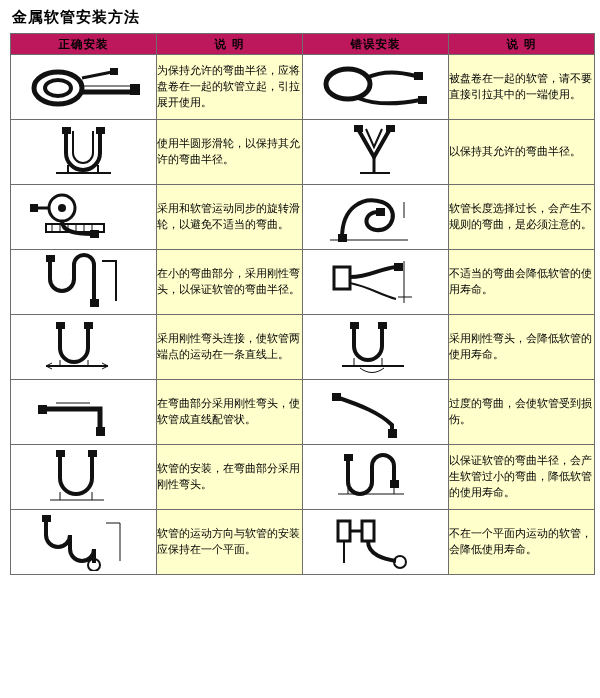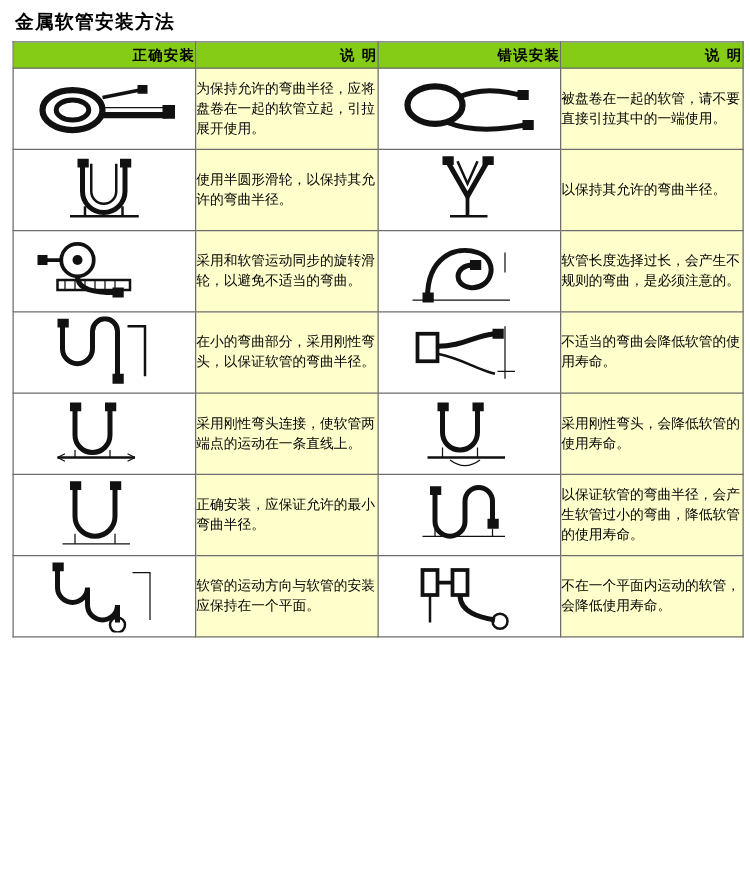--- a/index.html
+++ b/index.html
@@ -33,27 +33,26 @@
     width: 580px;
     table-layout: fixed;
     border: 1px solid #4a4a4a;
   }
   table.spec td, table.spec th {
     border: 1px solid #6d6d6d;
     padding: 0;
     vertical-align: middle;
   }
   thead th {
-    background: #84cc16;
+    background: #be185d;
     color: #000;
     font-size: 11.5px;
     font-weight: bold;
     height: 20px;
     letter-spacing: 1px;
-    text-align: right;
   }
   .col-img { width: 145px; }
   .col-txt { width: 145px; }
   td.desc {
     background: #ffffcc;
     font-size: 11px;
     line-height: 1.45;
     padding: 5px 7px;
     text-align: left;
   }
@@ -205,32 +204,51 @@
             <rect x="42" y="4" width="9" height="7" fill="#111"></rect>
             <rect x="70" y="4" width="9" height="7" fill="#111"></rect>
             <path d="M34 48 L96 48" stroke="#111" stroke-width="2"></path>
             <path d="M46 40 L46 48 M74 40 L74 48" stroke="#111" stroke-width="1"></path>
             <path d="M52 50 C60 56 68 56 76 50" stroke="#111" stroke-width="1" fill="none"></path>
           </svg>
         </td>
         <td class="desc">采用刚性弯头，会降低软管的使用寿命。</td>
       </tr>
 
+      <tr class="row-h">
+        <td class="figure">
+          <svg width="135" height="58" viewBox="0 0 135 58">
+            <path d="M26 26 L84 26 L84 48" fill="none" stroke="#111" stroke-width="5"></path>
+            <rect x="22" y="22" width="9" height="9" fill="#111"></rect>
+            <rect x="80" y="44" width="9" height="9" fill="#111"></rect>
+            <path d="M40 20 L74 20" stroke="#111" stroke-width="1"></path>
+          </svg>
+        </td>
+        <td class="desc">在弯曲部分采用刚性弯头，使软管成直线配管状。</td>
+        <td class="figure">
+          <svg width="135" height="58" viewBox="0 0 135 58">
+            <path d="M28 14 C52 22 72 30 84 42 L84 50" fill="none" stroke="#111" stroke-width="4"></path>
+            <rect x="24" y="10" width="9" height="8" fill="#111"></rect>
+            <rect x="80" y="46" width="9" height="9" fill="#111"></rect>
+          </svg>
+        </td>
+        <td class="desc">过度的弯曲，会使软管受到损伤。</td>
+      </tr>
 
       <tr class="row-h">
         <td class="figure">
           <svg width="135" height="58" viewBox="0 0 135 58">
             <path d="M44 6 L44 30 A16 16 0 0 0 76 30 L76 6" fill="none" stroke="#111" stroke-width="4"></path>
             <rect x="40" y="2" width="9" height="7" fill="#111"></rect>
             <rect x="72" y="2" width="9" height="7" fill="#111"></rect>
             <path d="M34 52 L88 52" stroke="#111" stroke-width="1"></path>
             <path d="M44 44 L44 52 M76 44 L76 52" stroke="#111" stroke-width="1"></path>
           </svg>
         </td>
-        <td class="desc">正确安装，应保证允许的最小弯曲半径。</td>
+        <td class="desc">软管的安装，在弯曲部分采用刚性弯头。</td>
         <td class="figure">
           <svg width="135" height="58" viewBox="0 0 135 58">
             <path d="M40 10 L40 34 A12 12 0 0 0 64 34 L64 18 A10 10 0 0 1 86 18 L86 34" fill="none" stroke="#111" stroke-width="4"></path>
             <rect x="36" y="6" width="9" height="7" fill="#111"></rect>
             <rect x="82" y="32" width="9" height="8" fill="#111"></rect>
             <path d="M30 46 L96 46" stroke="#111" stroke-width="1"></path>
             <path d="M40 40 L40 46 M86 40 L86 46" stroke="#111" stroke-width="1"></path>
           </svg>
         </td>
         <td class="desc">以保证软管的弯曲半径，会产生软管过小的弯曲，降低软管的使用寿命。</td>

